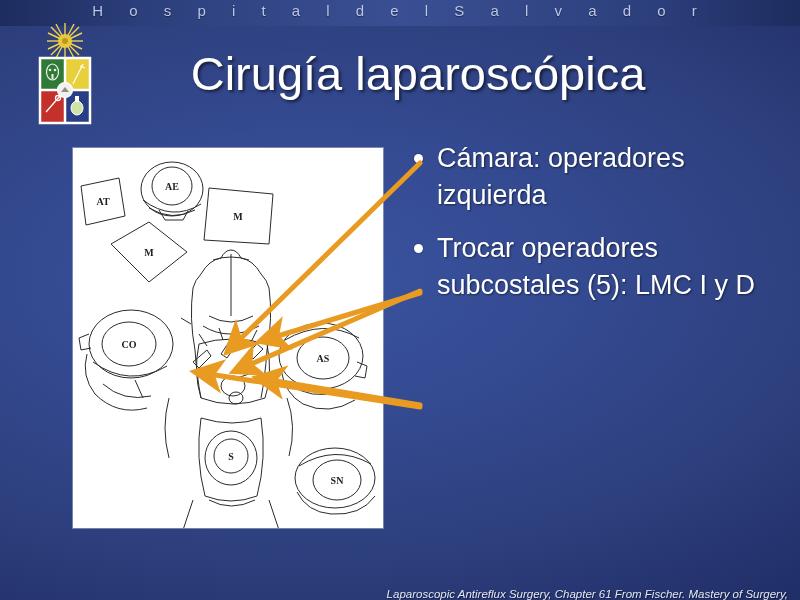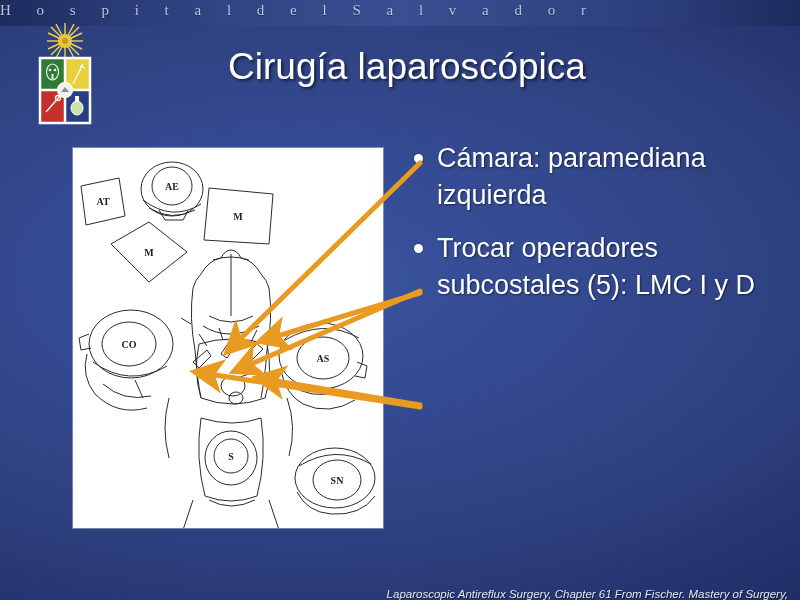--- a/index.html
+++ b/index.html
@@ -13,34 +13,34 @@
     background:
       radial-gradient(ellipse 120% 85% at 38% 46%, #3a54a0 0%, #344a91 28%, #2d3f7d 55%, #22306a 78%, #1a2453 100%);
   }
   
   #header-band{
     position:absolute;left:0;top:0;width:800px;height:26px;
     background:linear-gradient(to right,#1d2c5e 0%,#2c3f7c 18%,#3a4f93 50%,#2c3f7c 82%,#1d2c5e 100%);
   }
   #hospital-name{
     position:absolute;left:0;top:2px;width:800px;height:22px;
-    text-align:left;
-    font-family:Liberation Serif, serif;
+    text-align:center;
+    font-family:Liberation Sans, sans-serif;
     font-size:15px;letter-spacing:11px;
     color:#b9c6e4;
     text-shadow:0 1px 1px rgba(0,0,0,.45);
     white-space:nowrap;
   }
   
   #logo{position:absolute;left:34px;top:22px;width:62px;height:104px;}
   
   #page-title{
-    position:absolute;left:117px;top:46px;width:580px;
+    position:absolute;left:128px;top:46px;width:580px;
     text-align:center;
-    font-size:37px;color:#ffffff;
+    font-size:47px;color:#ffffff;
     letter-spacing:0px;
     text-shadow:2px 2px 3px rgba(0,0,0,.55);
     white-space:nowrap;
   }
   
   #figure-panel{
     position:absolute;left:73px;top:148px;width:310px;height:380px;
     background:#ffffff;
     box-shadow:0 0 0 1px rgba(255,255,255,.35);
     overflow:hidden;
@@ -227,21 +227,21 @@
         <text x="250" y="214">AS</text>
         <text x="158" y="312">S</text>
         <text x="264" y="336">SN</text>
       </g>
     </svg>
   </div>
 
   <div id="bullet-list">
     <div class="bullet-item">
       <div class="bullet-dot"></div>
-      <div class="bullet-text">Cámara: paramediana izquierda</div>
+      <div class="bullet-text">Cámara: operadores izquierda</div>
     </div>
     <div class="bullet-item">
       <div class="bullet-dot"></div>
       <div class="bullet-text">Trocar operadores subcostales (5): LMC I y D</div>
     </div>
   </div>
 
   <svg id="arrow-layer" viewBox="0 0 800 600">
     <defs>
       <marker id="ahead" markerWidth="7" markerHeight="7" refX="5.6" refY="3.5" orient="auto">

